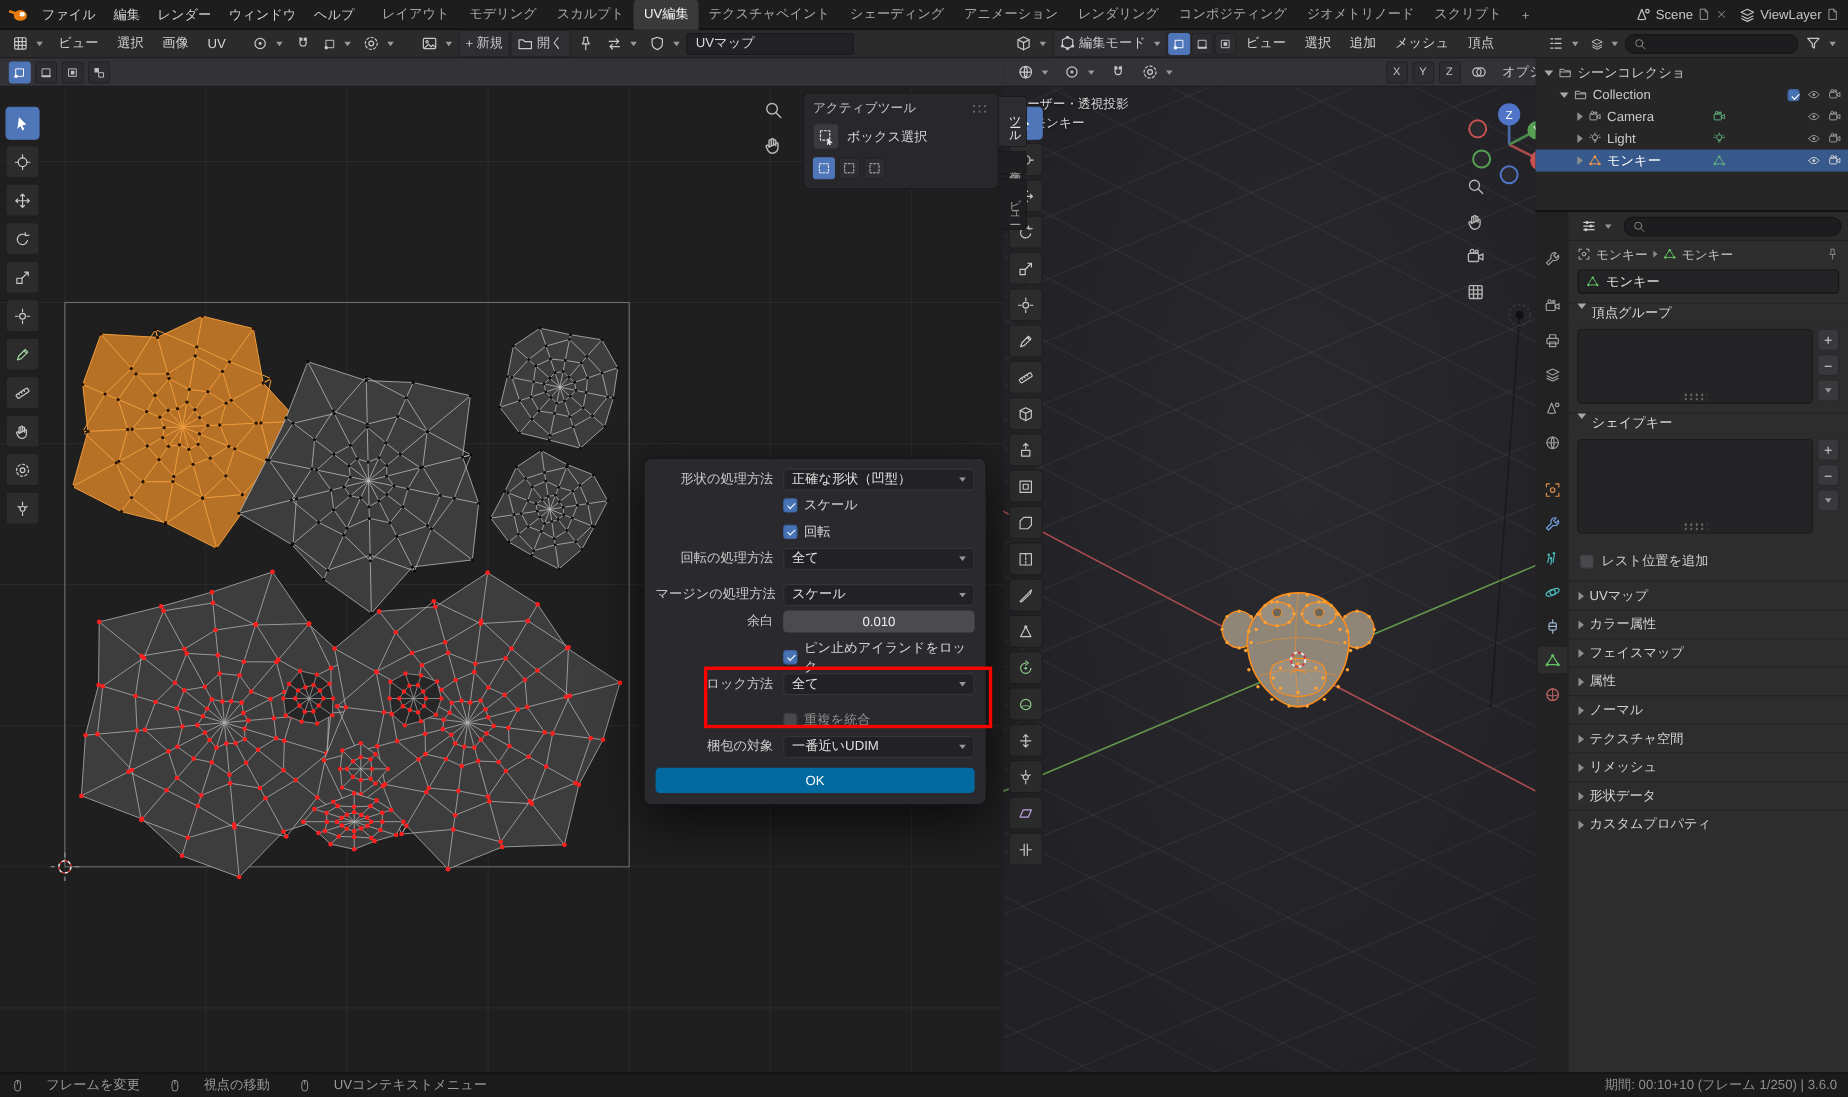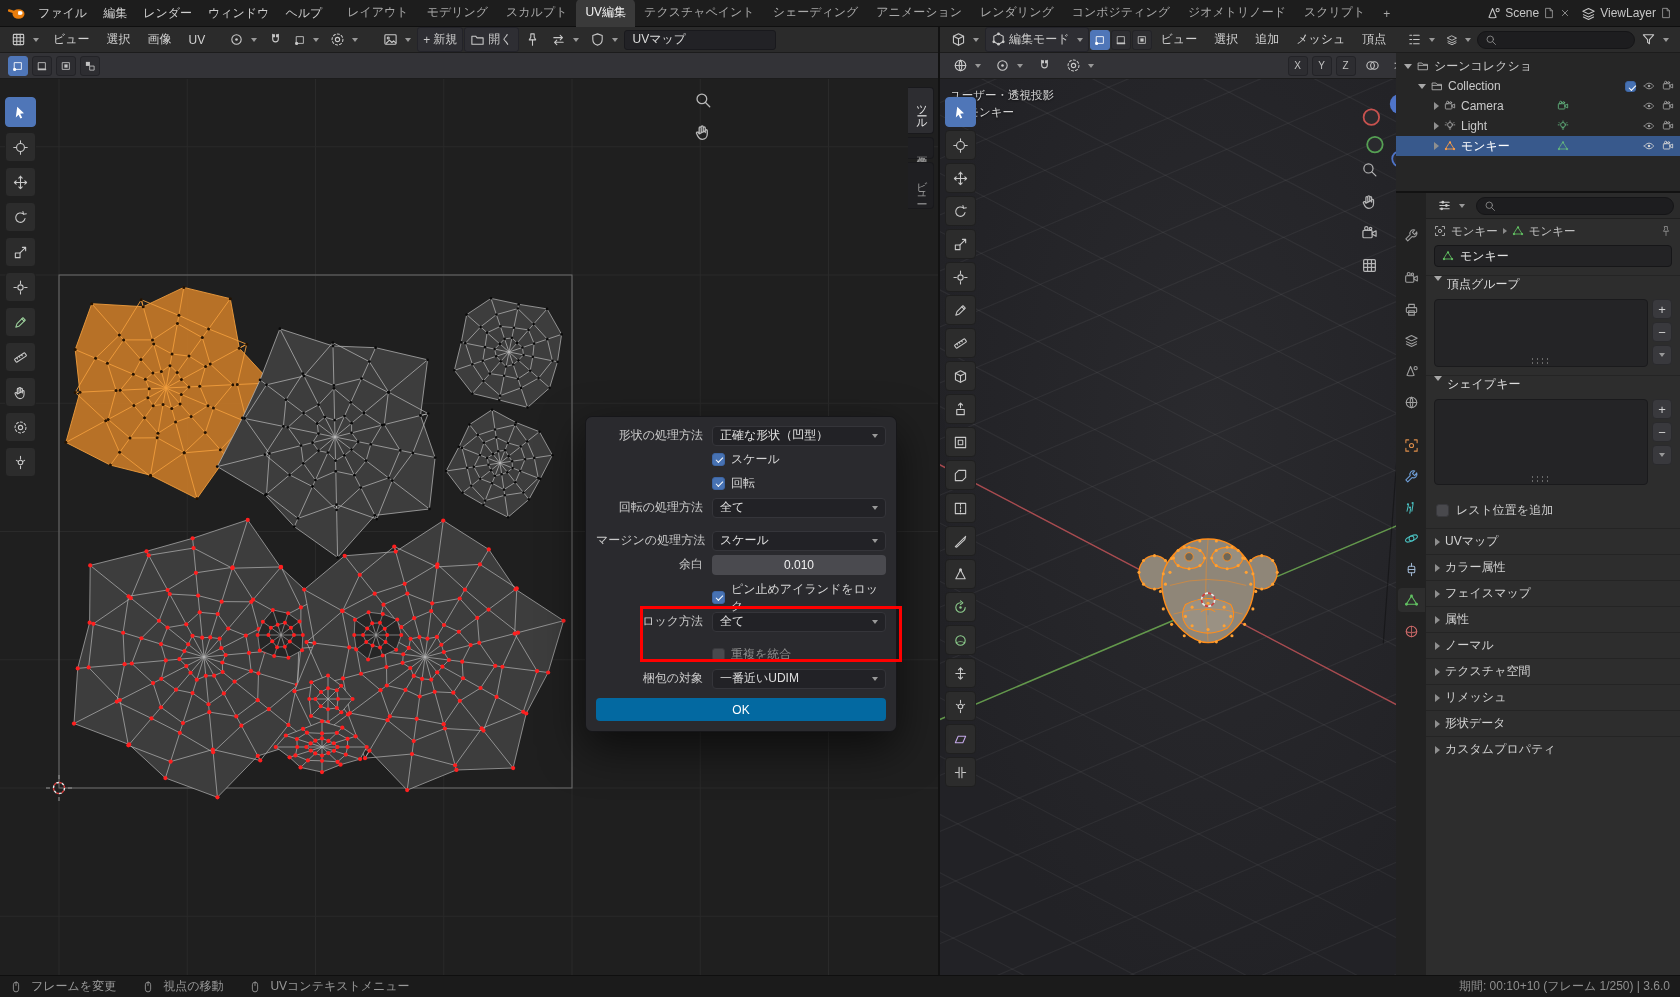--- a/index.html
+++ b/index.html
@@ -16,21 +16,21 @@
 #topbar{position:absolute;inset:0 0 auto 0;height:27px;background:#1d1d1d;display:flex;align-items:center;padding:0 8px;border-bottom:1px solid #0f0f0f;z-index:30}
 .tb-menu{padding:4px 8px;border-radius:4px;color:#cfcfcf;white-space:nowrap}
 #ws-tabs{display:flex;align-items:flex-end;height:27px;margin-left:8px}
 .ws-tab{padding:5px 9px 6px;color:#a9a9a9;font-size:12px;border-radius:5px 5px 0 0;white-space:nowrap}
 .ws-tab.active{background:#3a3a3a;color:#f2f2f2}
 .tb-right{margin-left:auto;display:flex;align-items:center;gap:10px;color:#c6c6c6}
 .tb-group{display:flex;align-items:center;gap:4px;white-space:nowrap}
 
 .editor{position:absolute;top:27px;bottom:22px;background:#1f1f1f}
 #uv-editor{left:0;width:940px;border-right:2px solid #121212}
-#viewport{left:940px;width:543px;border-right:2px solid #f0abfc}
+#viewport{left:912px;width:543px;border-right:2px solid #f0abfc}
 #right-col{left:1396px;width:284px;background:#262626}
 .hdr{height:26px;background:#2b2b2b;border-bottom:1px solid #1c1c1c;display:flex;align-items:center;padding:0 6px;gap:1px}
 .hdr2{height:26px;background:#333337;border-bottom:1px solid #1c1c1c;display:flex;align-items:center;padding:0 8px;gap:4px}
 .menu{padding:3px 8px;border-radius:3px;color:#d2d2d2;white-space:nowrap}
 .hbtn{display:flex;align-items:center;gap:3px;border-radius:3px;padding:3px 5px;color:#c9c9c9;white-space:nowrap}
 .hbtn.boxed{background:#2e2e33;border:1px solid #232329}
 .tfield{background:#222226;border:1px solid #19191d;border-radius:3px;height:20px;padding:0 8px;color:#dcdcdc;font:inherit;outline:none}
 .mini{width:20px;height:20px;border-radius:3px;background:#2d2d31;border:1px solid #232327;display:flex;align-items:center;justify-content:center;color:#c2c2c2;font-size:10px;flex:none}
 .mini.active{background:#4f76b8;border-color:#4f76b8;color:#fff}
 .content{position:relative;overflow:hidden;height:896px}
@@ -97,21 +97,21 @@
 .sect-hdr{height:22px;display:flex;align-items:flex-start;padding:0 8px;color:#dedede;background:#2d2d2d;border-top:1px solid #242424;flex:none}
 .list-wrap{display:flex;gap:4px;padding:2px 8px 8px;flex:none}
 .listbox{flex:1;background:#242426;border:1px solid #1a1a1c;border-radius:4px;position:relative}
 .list-grip{position:absolute;bottom:2px;left:50%;transform:translateX(-50%);width:22px;height:7px;background:radial-gradient(circle,#6a6a6a .9px,transparent 1px);background-size:5px 4px}
 .list-btns{display:flex;flex-direction:column;gap:3px;flex:none}
 .lbtn{width:20px;height:20px;background:#39393d;border:1px solid #2a2a2d;border-radius:4px;color:#d0d0d0;display:flex;align-items:center;justify-content:center;font-size:13px}
 .check-row{display:flex;align-items:center;gap:7px;padding:9px 10px;color:#cfcfcf;flex:none}
 .sect-row{height:26px;display:flex;align-items:center;padding:0 9px;border-top:1px solid #242424;color:#d3d3d3;background:#2d2d2d;flex:none}
 
 #statusbar{position:absolute;left:0;right:0;bottom:0;height:22px;background:#1b1b1b;border-top:1px solid #0f0f0f;display:flex;align-items:center;padding:0 10px;gap:26px;color:#999;z-index:30}
-.sb-item{display:flex;align-items:center;gap:9px;white-space:nowrap}
+.sb-item{display:flex;align-items:center;gap:20px;white-space:nowrap}
 #sb-stats{margin-left:auto;color:#8f8f8f;white-space:nowrap}
 </style>
 </head>
 <body>
 
 <svg width="0" height="0" style="position:absolute" aria-hidden="true">
 <defs>
 <symbol id="i-grid" viewBox="0 0 16 16">
         <rect x="2.5" y="2.5" width="11" height="11" rx="1"></rect>
         <path d="M2.5 6.17h11M2.5 9.83h11M6.17 2.5v11M9.83 2.5v11"></path>
@@ -1335,20 +1335,51 @@
           <svg class="ic" style="width:18px;height:18px">
             <use href="#i-search"></use>
           </svg>
         </span>
       <span class="icon">
           <svg class="ic" style="width:18px;height:18px">
             <use href="#i-hand"></use>
           </svg>
         </span>
     </div>
+    <div id="atool-panel">
+      <div class="atool-hdr">
+          <span>アクティブツール</span>
+          <span class="grip"></span>
+        </div>
+      <div class="atool-row">
+        <div class="atool-iconbtn">
+            <svg class="ic">
+              <use href="#i-dashbox-arrow"></use>
+            </svg>
+          </div>
+        <span>ボックス選択</span>
+      </div>
+      <div class="atool-modes">
+        <div class="mini active">
+            <svg class="ic sm">
+              <use href="#i-dashbox"></use>
+            </svg>
+          </div>
+        <div class="mini">
+            <svg class="ic sm">
+              <use href="#i-dashbox"></use>
+            </svg>
+          </div>
+        <div class="mini">
+            <svg class="ic sm">
+              <use href="#i-dashbox"></use>
+            </svg>
+          </div>
+      </div>
+    </div>
     <div id="uv-sidetabs">
       <div class="sidetab active">ツール</div>
       <div class="sidetab">画像</div>
       <div class="sidetab">ビュー</div>
     </div>
   </div>
 </div>
 
 <div class="editor" id="viewport">
   <div class="hdr">

